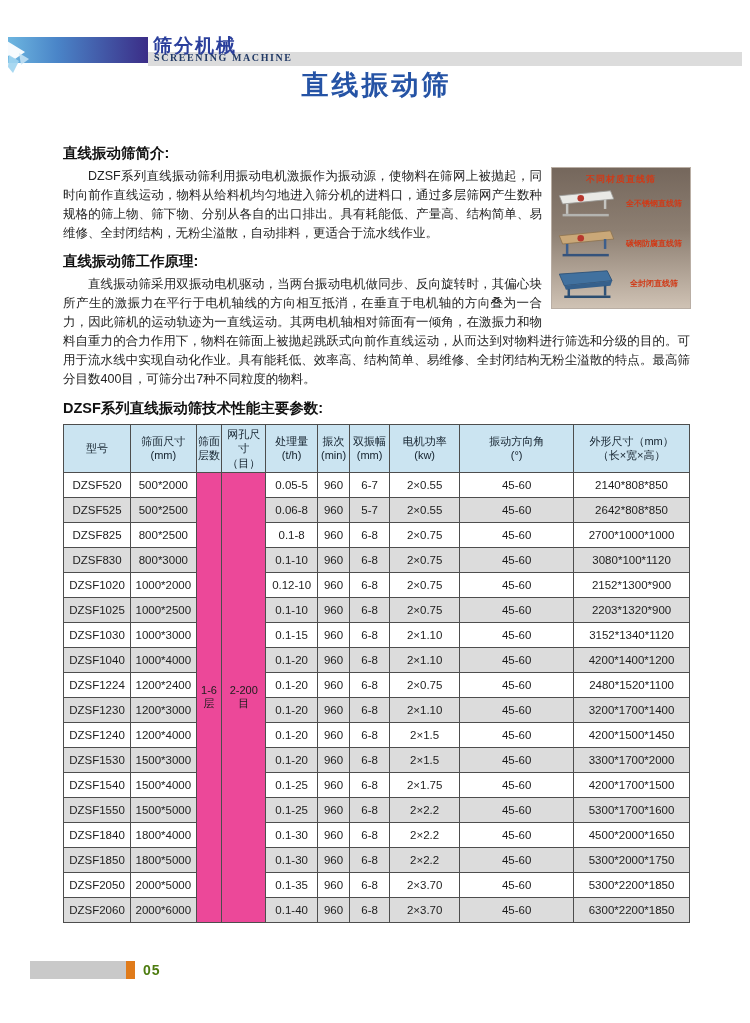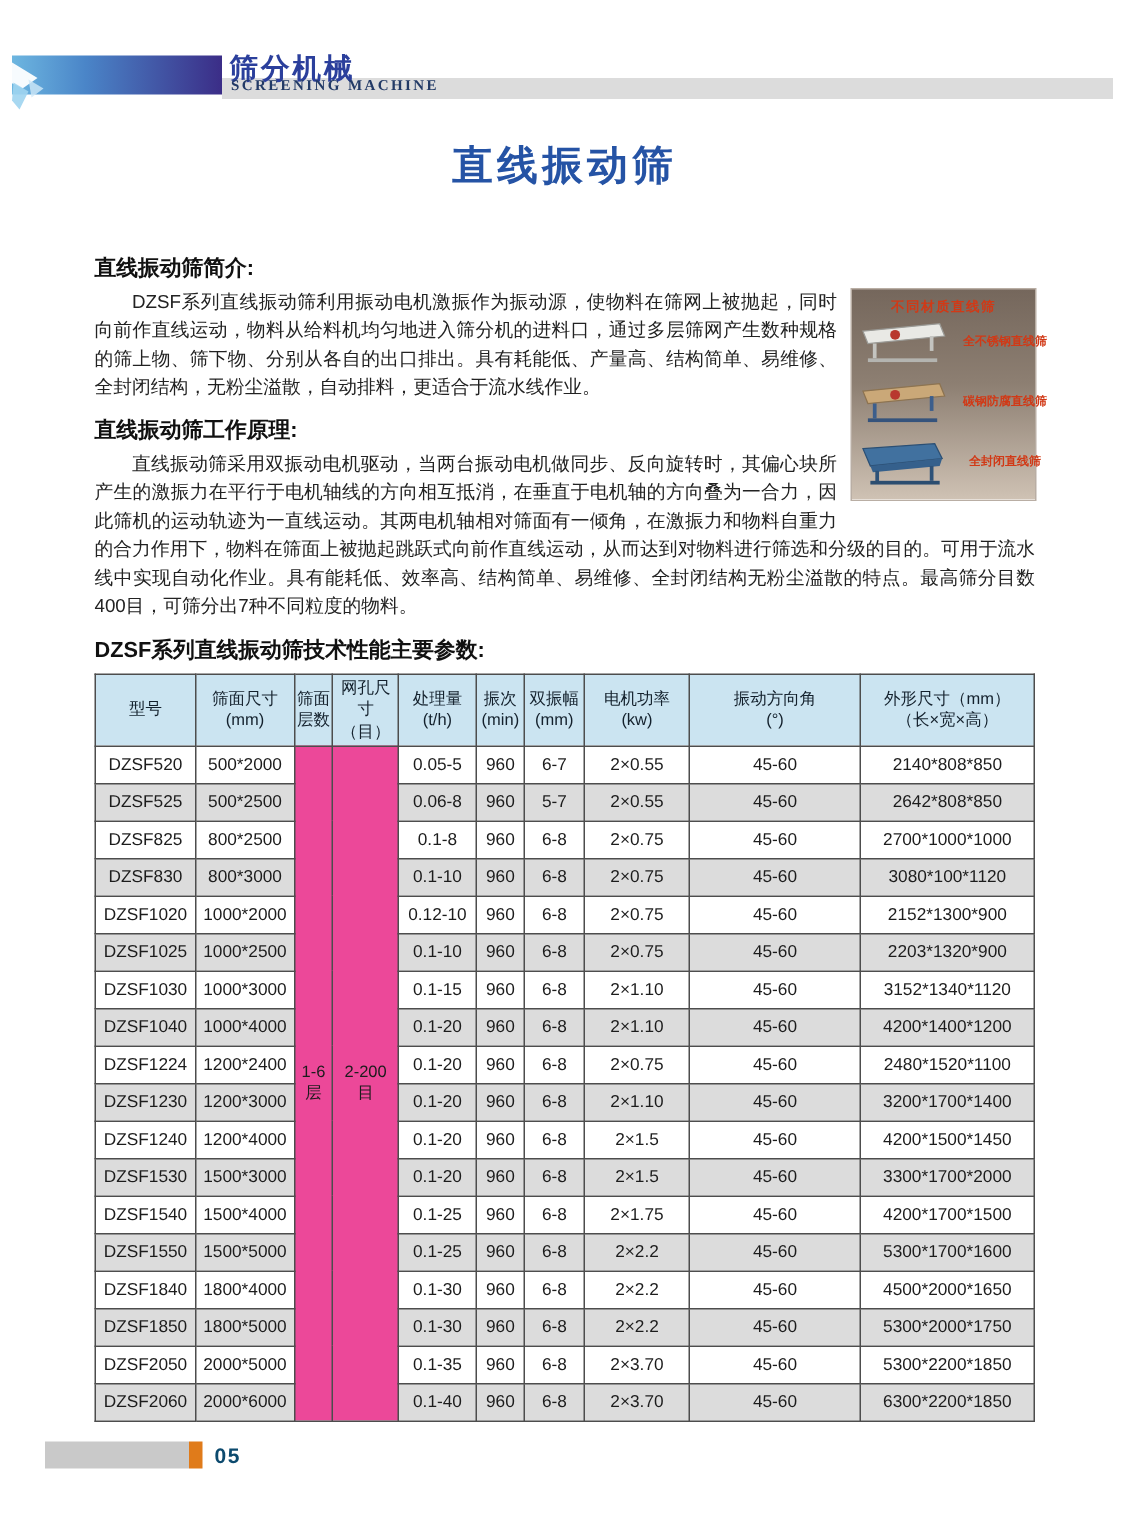--- a/index.html
+++ b/index.html
@@ -11,28 +11,28 @@
   .hdr-bar { position:absolute; left:8px; top:37px; width:140px; height:26px;
              background:linear-gradient(90deg,#6db6e0 0%,#4a85c8 35%,#3b2d87 100%); }
   .hdr-gray { position:absolute; left:148px; top:52px; width:594px; height:14px; background:#dcdcdc; }
   .hdr-logo { position:absolute; left:5px; top:39px; width:30px; height:38px; }
   .hdr-cn { position:absolute; left:153px; top:33px; font-size:19px; font-weight:bold;
             color:#2b3f9c; letter-spacing:2px; }
   .hdr-en { position:absolute; left:154px; top:52px; font-size:10px; font-weight:bold;
             font-family:"Liberation Serif","DejaVu Serif",serif; color:#223a66; letter-spacing:1.6px; }
 
   
-  .content { padding:92px 60px 0 63px; }
+  .content { padding:67px 60px 0 63px; }
   .page-title { text-align:center; font-size:27px; font-weight:bold; color:#2553a5; letter-spacing:3px; }
   .sec-h { font-size:14.5px; font-weight:bold; color:#111; margin:9px 0 4px; }
   .sec-h.first { margin-top:41px; }
   .para { font-size:12.5px; line-height:19px; text-align:justify; text-indent:2em; color:#222; }
 
   
-  .photo { float:right; width:122px; height:140px; margin:1px 0 6px 10px; position:relative;
+  .photo { float:right; width:138px; height:140px; margin:1px 0 6px 10px; position:relative;
            background:linear-gradient(180deg,#75675c 0%,#8d7f72 45%,#cfc2b4 100%);
            box-shadow:0 0 0 1px #b9aea4; }
   .photo .cap-top { position:absolute; top:5px; left:0; width:100%; text-align:center;
                     font-size:9px; font-weight:bold; color:#d13916; letter-spacing:1px; }
   .photo .prow { position:absolute; left:4px; width:130px; height:36px; display:flex; align-items:center; }
   .photo .prow svg { flex:0 0 66px; height:34px; }
   .photo .plabel { flex:1; font-size:8px; font-weight:bold; color:#d13916; text-align:center; line-height:1.1;font-family:Liberation Mono, monospace; }
   .prow.r1 { top:18px; } .prow.r2 { top:58px;justify-content:center; } .prow.r3 { top:98px; }
 
   
@@ -42,21 +42,21 @@
   table.spec th { background:#cbe4f1; font-size:11px; font-weight:normal; color:#13202c;
                   line-height:1.3; white-space:pre-line; height:38px; padding:2px 1px; }
   table.spec td { font-size:11.5px; height:25px; color:#1c1c1c; background:#ffffff; padding:0 2px; }
   table.spec tr.alt td { background:#dcdcdc; }
   table.spec td.merged { background:#ec4899; font-size:11px; }
 
   
   .foot-gray { position:absolute; left:30px; top:961px; width:96px; height:18px; background:#c9c9c9; }
   .foot-orange { position:absolute; left:126px; top:961px; width:9px; height:18px; background:#e07b1a; }
   .foot-num { position:absolute; left:143px; top:962px; font-size:14px; font-weight:bold;
-              color:#0c4a6e; letter-spacing:1px; }
+              color:#4d7c0f; letter-spacing:1px; }
 </style>
 </head>
 <body>
 
 <div class="page">
 
   <div class="hdr-bar"></div>
   <div class="hdr-gray"></div>
   <svg class="hdr-logo" viewBox="0 0 30 38">
     <polygon points="2,2 20,13 10,20 2,16" fill="#ffffff" opacity="0.95"></polygon>

